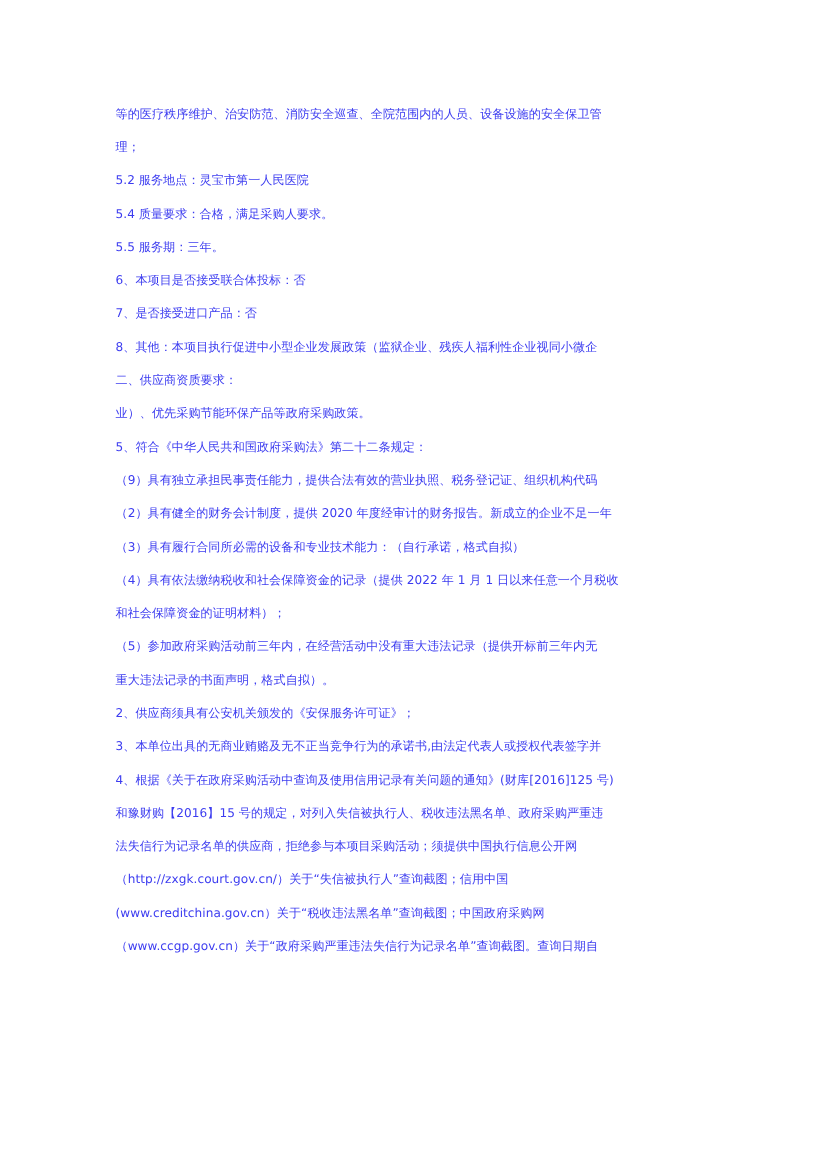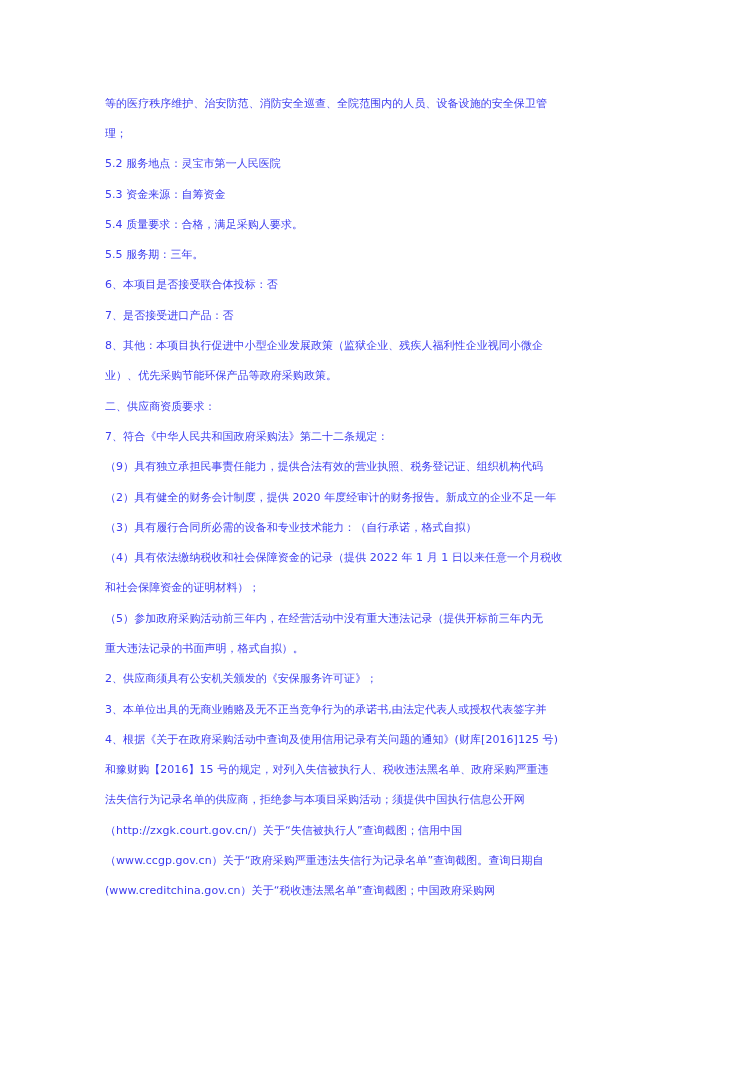--- a/index.html
+++ b/index.html
@@ -36,38 +36,37 @@
   }
 </style>
 </head>
 <body style="background: rgb(255, 255, 255);">
 
 <div class="page">
   <div class="doc-body" id="doc-body" style="color: rgb(60, 60, 240);">
       <div class="line">等的医疗秩序维护、治安防范、消防安全巡查、全院范围内的人员、设备设施的安全保卫管</div>
       <div class="line">理；</div>
       <div class="line">5.2 服务地点：灵宝市第一人民医院</div>
-      <div class="line">5.3 资金来源：自筹资金</div>
       <div class="line">5.4 质量要求：合格，满足采购人要求。</div>
       <div class="line">5.5 服务期：三年。</div>
       <div class="line">6、本项目是否接受联合体投标：否</div>
       <div class="line">7、是否接受进口产品：否</div>
       <div class="line">8、其他：本项目执行促进中小型企业发展政策（监狱企业、残疾人福利性企业视同小微企</div>
+      <div class="line">二、供应商资质要求：</div>
       <div class="line">业）、优先采购节能环保产品等政府采购政策。</div>
-      <div class="line">二、供应商资质要求：</div>
-      <div class="line">7、符合《中华人民共和国政府采购法》第二十二条规定：</div>
+      <div class="line">5、符合《中华人民共和国政府采购法》第二十二条规定：</div>
       <div class="line">（9）具有独立承担民事责任能力，提供合法有效的营业执照、税务登记证、组织机构代码</div>
       <div class="line">（2）具有健全的财务会计制度，提供 2020 年度经审计的财务报告。新成立的企业不足一年</div>
       <div class="line">（3）具有履行合同所必需的设备和专业技术能力：（自行承诺，格式自拟）</div>
       <div class="line">（4）具有依法缴纳税收和社会保障资金的记录（提供 2022 年 1 月 1 日以来任意一个月税收</div>
       <div class="line">和社会保障资金的证明材料）；</div>
       <div class="line">（5）参加政府采购活动前三年内，在经营活动中没有重大违法记录（提供开标前三年内无</div>
       <div class="line">重大违法记录的书面声明，格式自拟）。</div>
       <div class="line">2、供应商须具有公安机关颁发的《安保服务许可证》；</div>
       <div class="line">3、本单位出具的无商业贿赂及无不正当竞争行为的承诺书,由法定代表人或授权代表签字并</div>
       <div class="line">4、根据《关于在政府采购活动中查询及使用信用记录有关问题的通知》(财库[2016]125 号)</div>
       <div class="line">和豫财购【2016】15 号的规定，对列入失信被执行人、税收违法黑名单、政府采购严重违</div>
       <div class="line">法失信行为记录名单的供应商，拒绝参与本项目采购活动；须提供中国执行信息公开网</div>
       <div class="line">（http://zxgk.court.gov.cn/）关于“失信被执行人”查询截图；信用中国</div>
+      <div class="line">(www.creditchina.gov.cn）关于“税收违法黑名单”查询截图；中国政府采购网</div>
       <div class="line">（www.ccgp.gov.cn）关于“政府采购严重违法失信行为记录名单”查询截图。查询日期自</div>
-      <div class="line">(www.creditchina.gov.cn）关于“税收违法黑名单”查询截图；中国政府采购网</div>
     </div>
 </div>
 
 </body></html>

